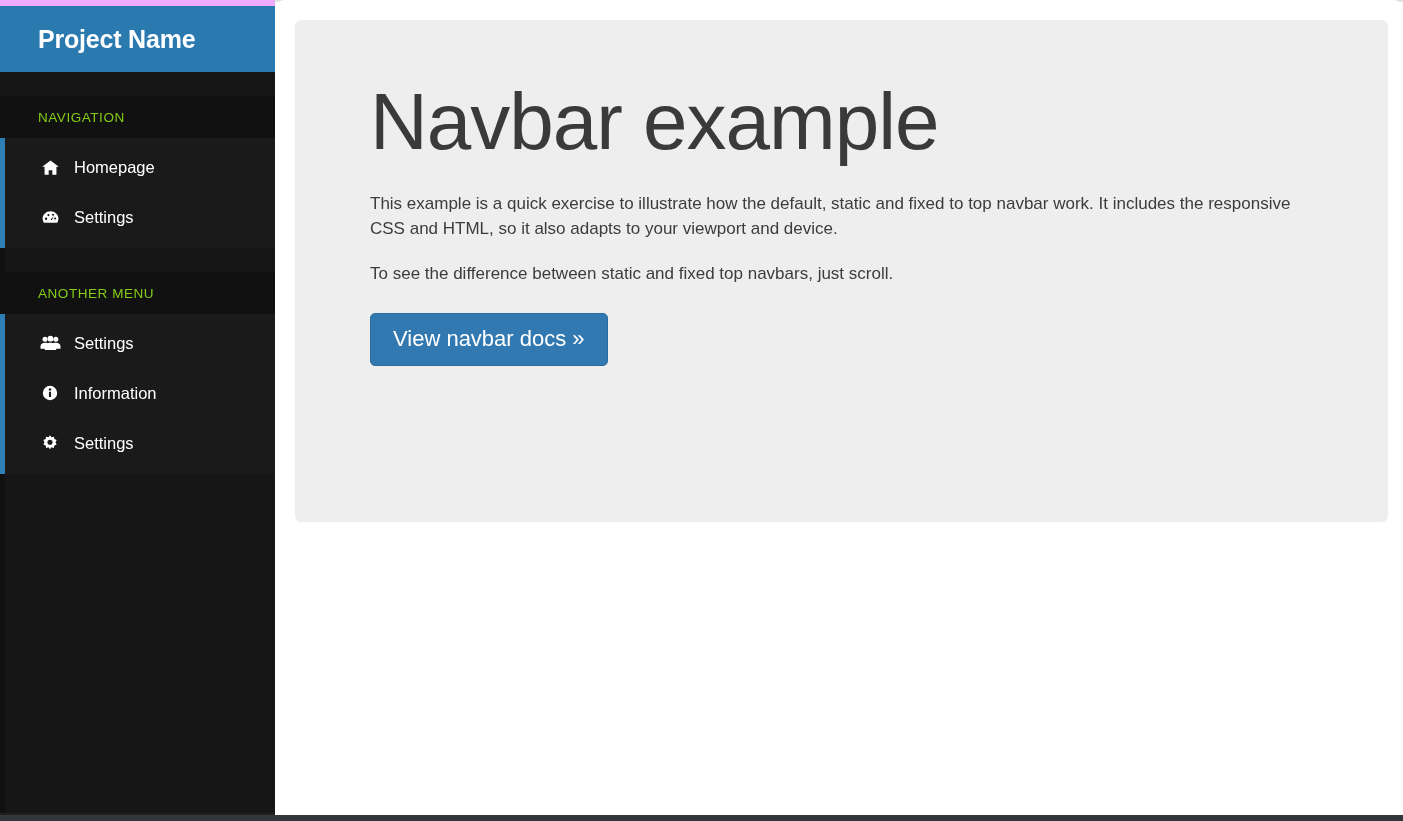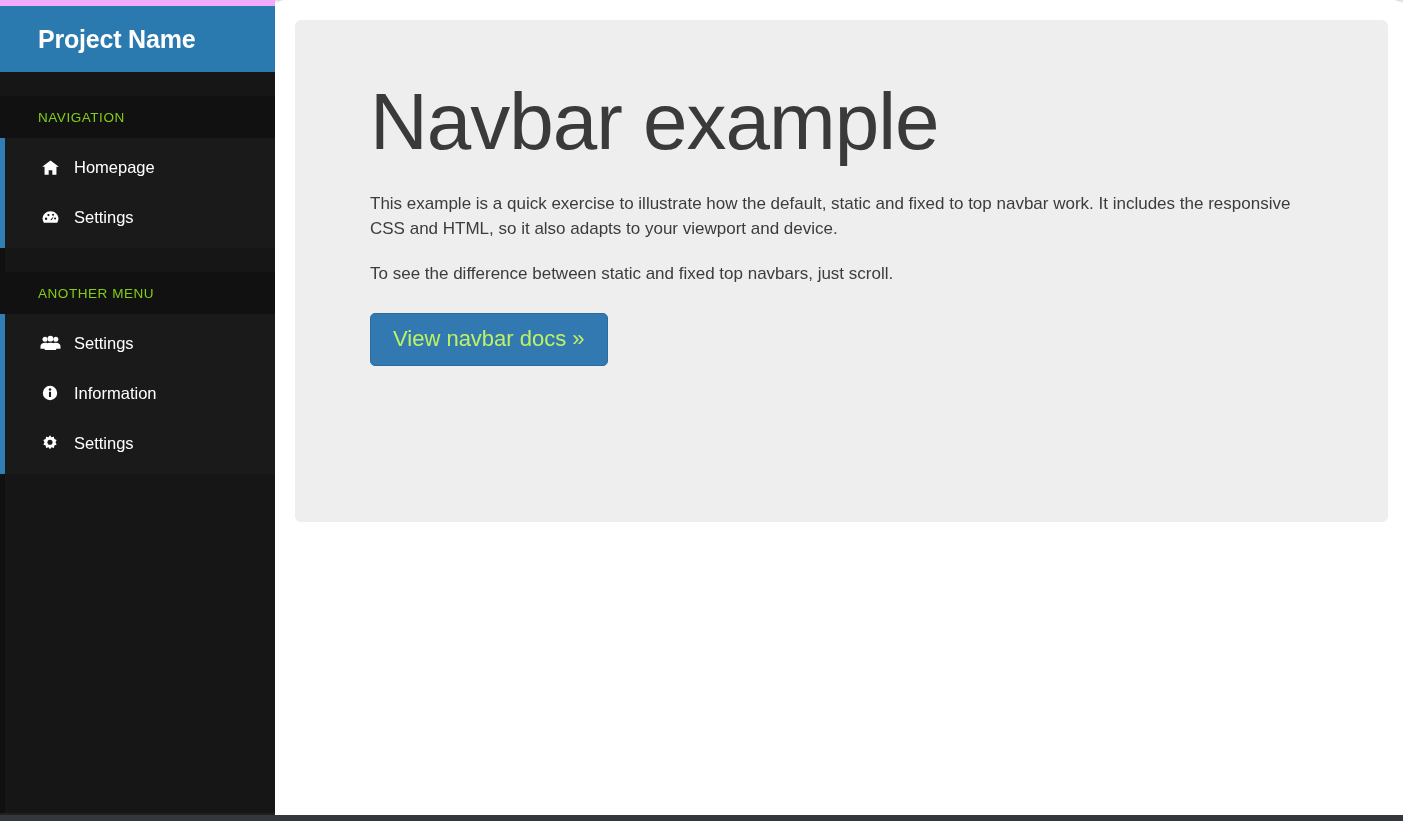--- a/index.html
+++ b/index.html
@@ -166,21 +166,21 @@
   }
   .jumbo-lead + .jumbo-lead { margin-top: 20px; }
 
   .btn-primary {
     display: inline-block;
     margin-top: 27px;
     padding: 14px 22px 15px 22px;
     background: #3179b0;
     border: 1px solid #2a6c9e;
     border-radius: 5px;
-    color: #bef264;
+    color: #ffffff;
     font-size: 22px;
     line-height: 1;
     text-decoration: none;
     cursor: pointer;
     font-family: "Liberation Sans", sans-serif;
   }
 
   
   .bottom-bar {
     position: absolute;

